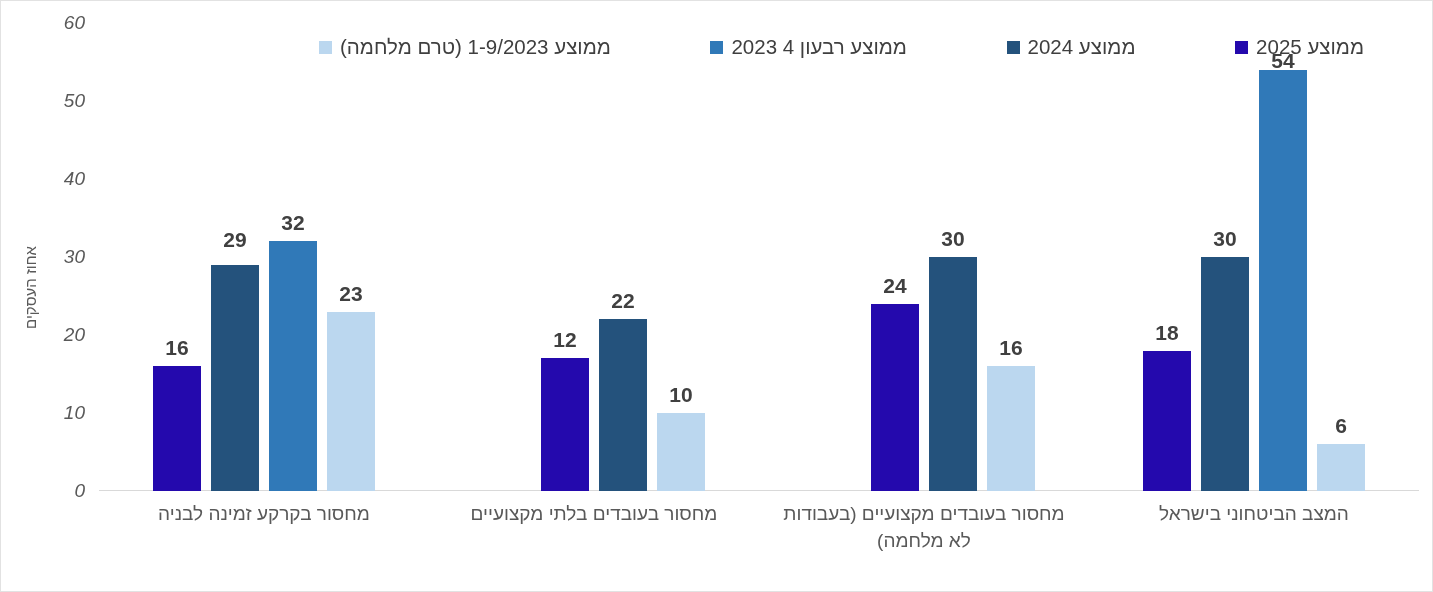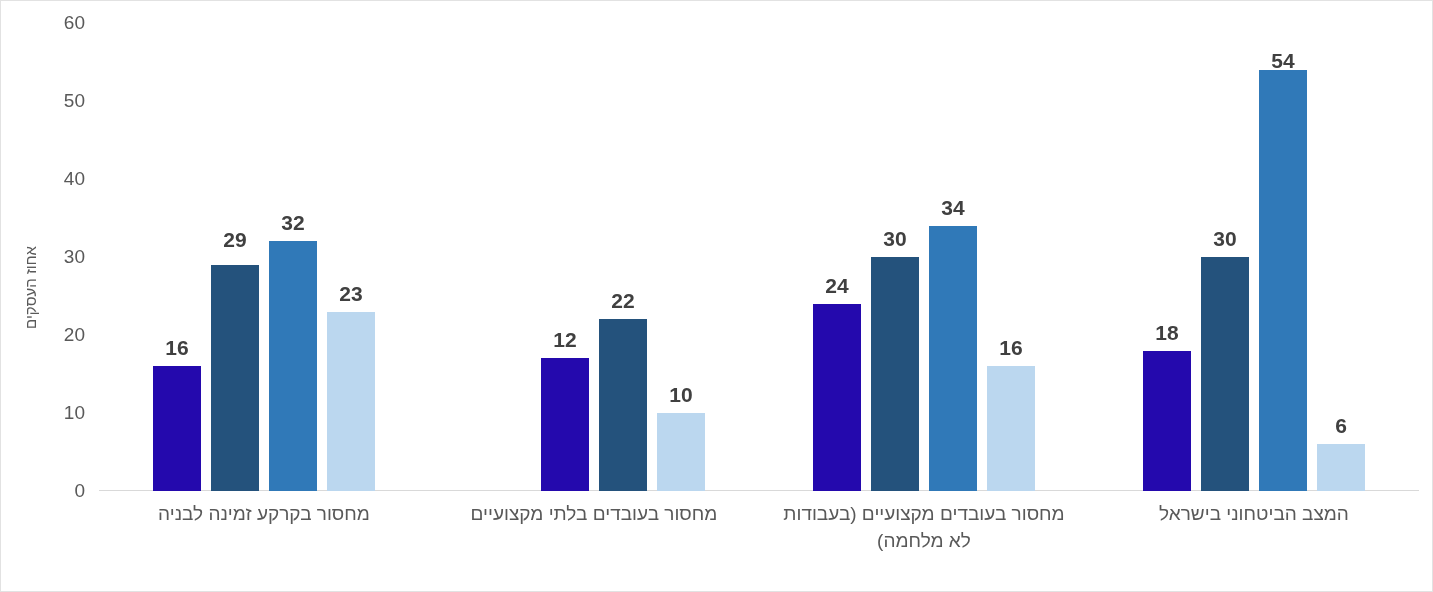--- a/index.html
+++ b/index.html
@@ -79,20 +79,21 @@
     height: 592px;
   }
   .y-tick {
     position: absolute;
     right: 6px;
     transform: translateY(-50%);
     font-size: 19px;
     color: #595959;
     text-align: left;
     direction: ltr;
+    font-style: italic;
   }
 
   
   #plot {
     position: absolute;
     left: 98px;
     top: 22px;
     width: 1320px;
     height: 468px;
   }
@@ -163,20 +164,38 @@
     color: #595959;
     line-height: 1.42;
     direction: rtl;
   }
 </style>
 </head>
 <body>
 
 <div id="chart-frame">
 
+  <div id="legend">
+      <div class="legend-item">
+        <span class="legend-swatch" style="background: rgb(187, 215, 239);"></span>
+        <span class="legend-label">ממוצע 1-9/2023 (טרם מלחמה)</span>
+      </div>
+      <div class="legend-item">
+        <span class="legend-swatch" style="background: rgb(48, 121, 184);"></span>
+        <span class="legend-label">ממוצע רבעון 4 2023</span>
+      </div>
+      <div class="legend-item">
+        <span class="legend-swatch" style="background: rgb(36, 82, 124);"></span>
+        <span class="legend-label">ממוצע 2024</span>
+      </div>
+      <div class="legend-item">
+        <span class="legend-swatch" style="background: rgb(36, 9, 173);"></span>
+        <span class="legend-label">ממוצע 2025</span>
+      </div>
+    </div>
 
   <div id="y-axis-title">
     <span>אחוז העסקים</span>
   </div>
 
   <div id="y-ticks">
       <div class="y-tick" style="top: 490px;">0</div>
       <div class="y-tick" style="top: 412px;">10</div>
       <div class="y-tick" style="top: 334px;">20</div>
       <div class="y-tick" style="top: 256px;">30</div>
@@ -207,24 +226,20 @@
           </div>
         </div>
       </div>
       <div class="group" style="left: 714px; width: 222px;">
         <div class="bars">
           <div class="bar-wrap">
             <div class="bar-value" style="bottom: 130.8px;">16</div>
             <div class="bar" style="height: 124.8px; background: rgb(187, 215, 239);"></div>
           </div>
           <div class="bar-wrap">
-            <div class="bar-value" style="bottom: 271.2px;">34</div>
-            <div class="bar" style="height: 265.2px; background: rgb(48, 121, 184);"></div>
-          </div>
-          <div class="bar-wrap">
             <div class="bar-value" style="bottom: 240px;">30</div>
             <div class="bar" style="height: 234px; background: rgb(36, 82, 124);"></div>
           </div>
           <div class="bar-wrap">
             <div class="bar-value" style="bottom: 193.2px;">24</div>
             <div class="bar" style="height: 187.2px; background: rgb(36, 9, 173);"></div>
           </div>
         </div>
       </div>
       <div class="group" style="left: 384px; width: 222px;">

